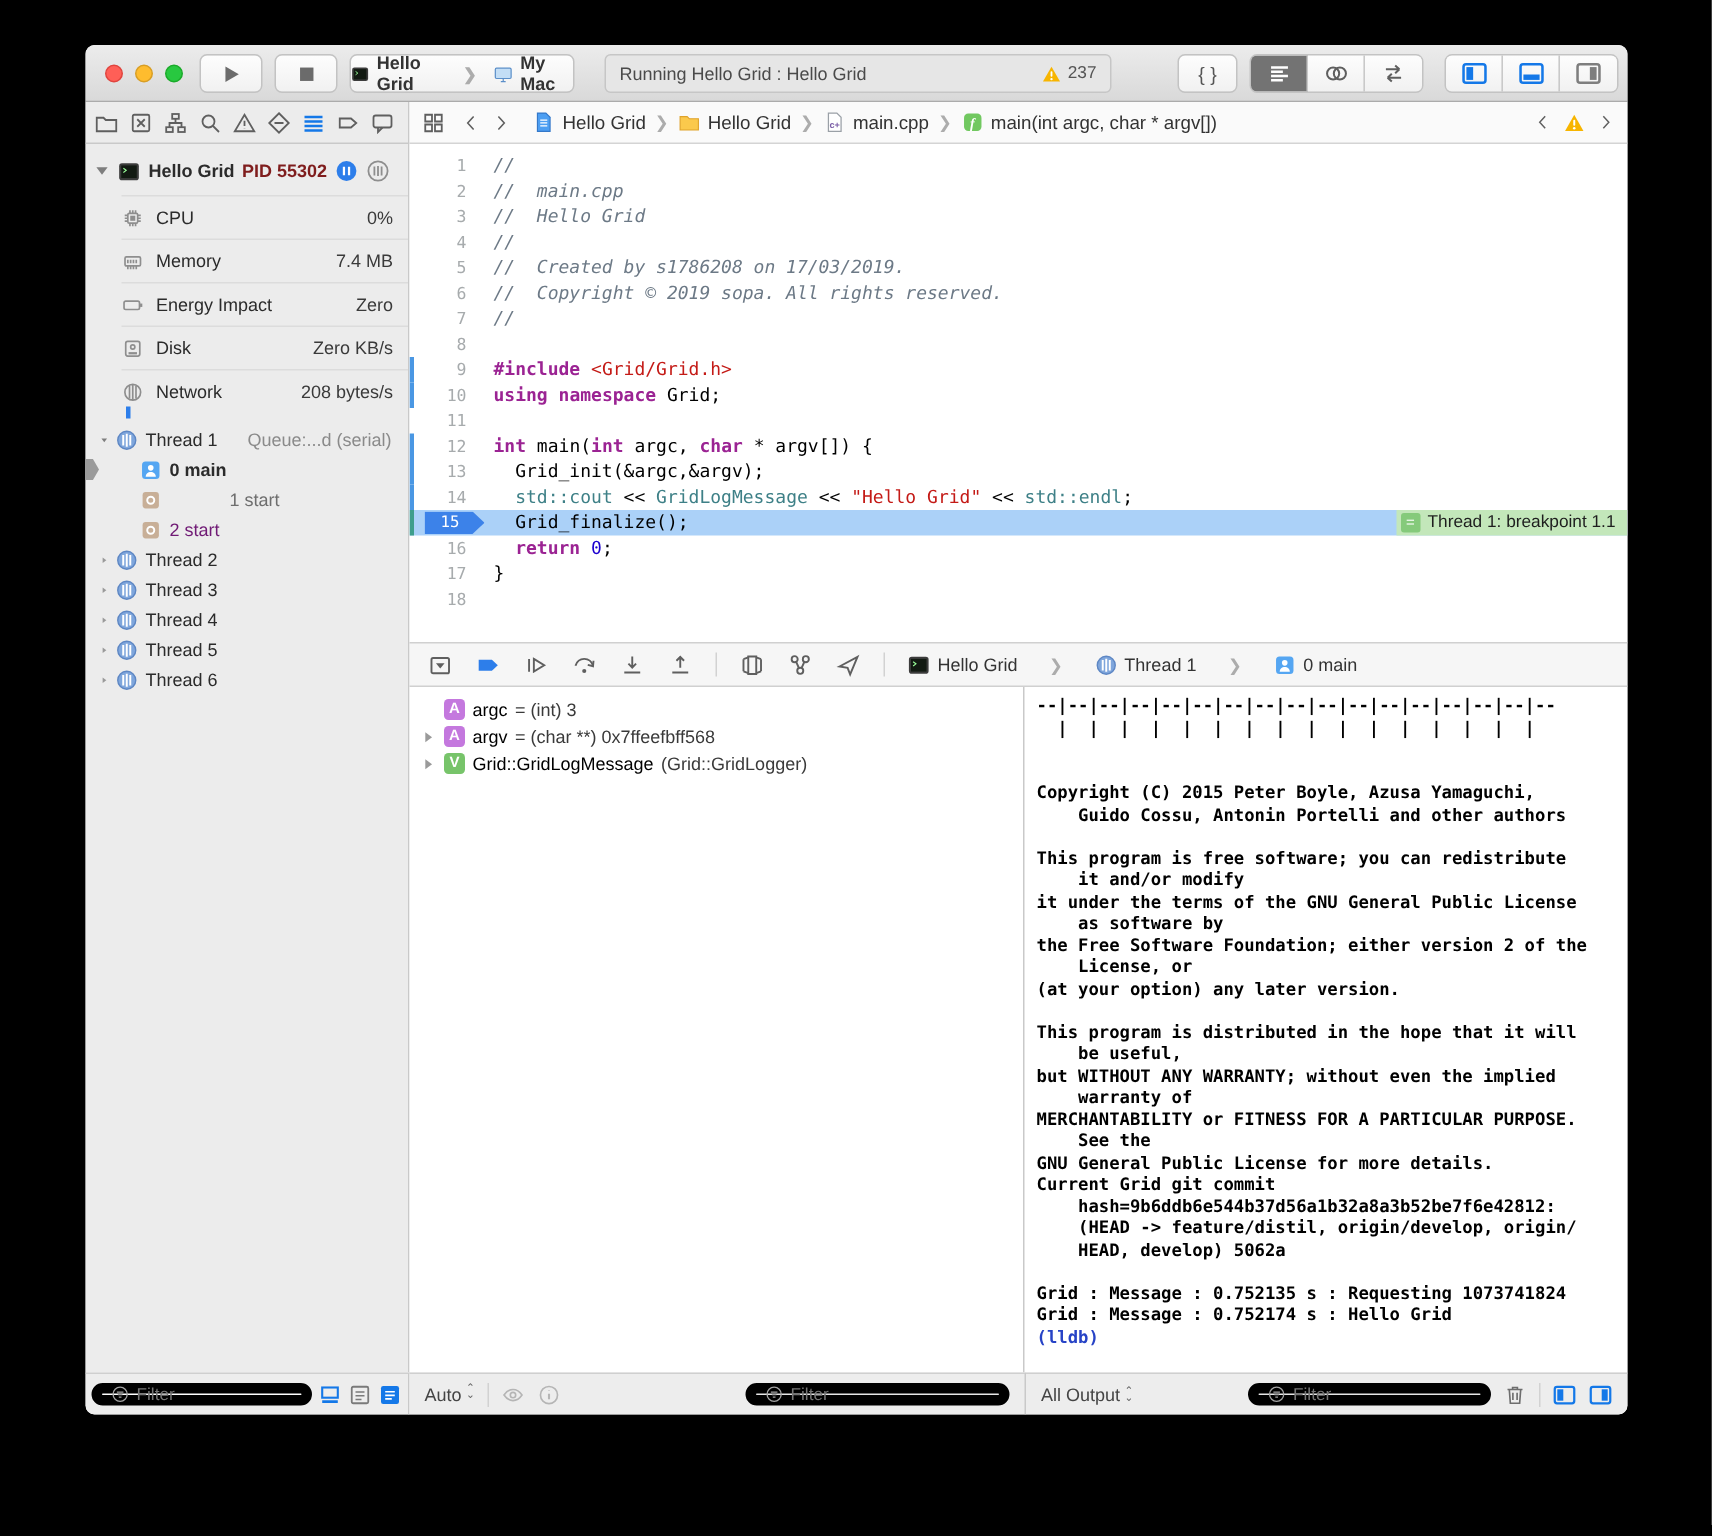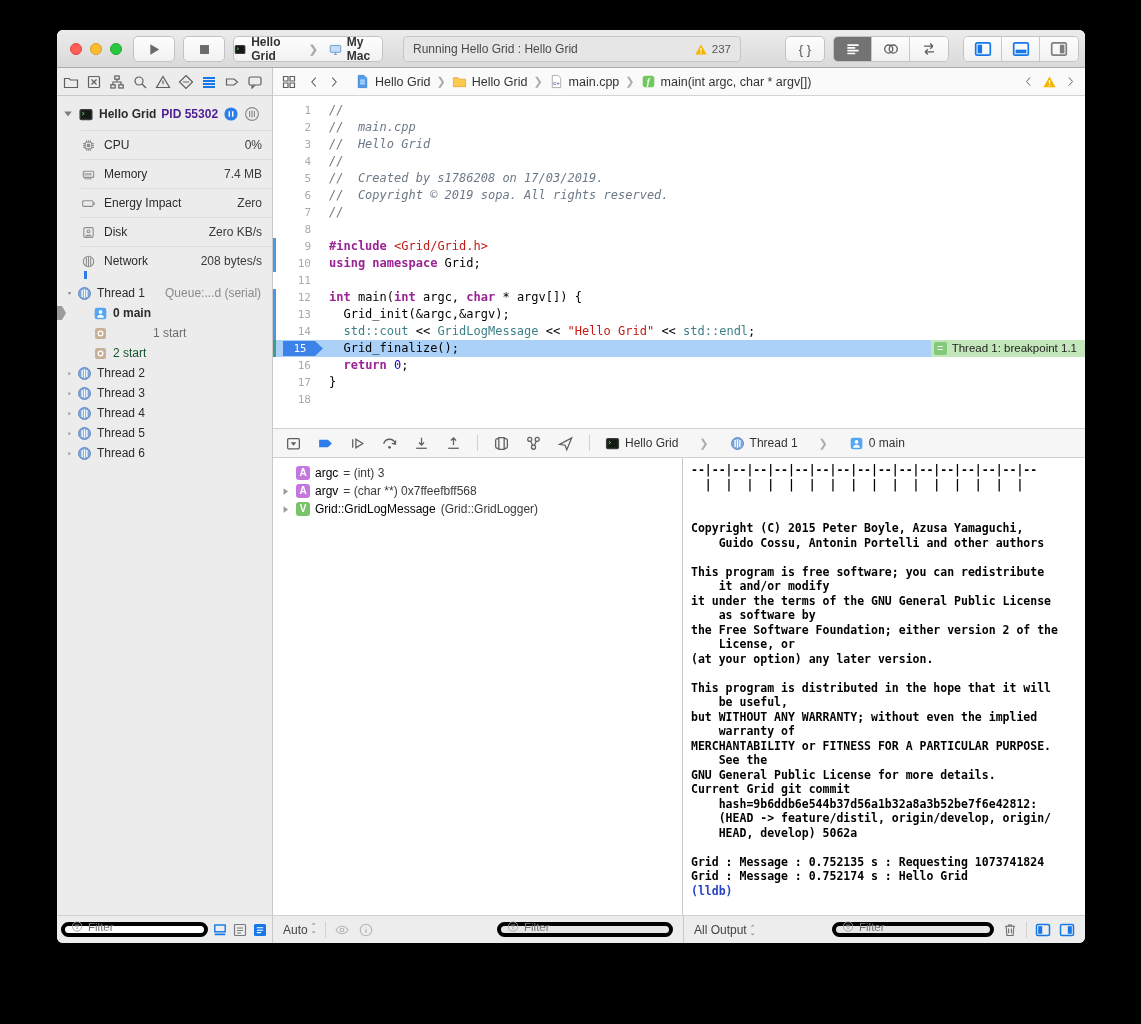--- a/index.html
+++ b/index.html
@@ -28,21 +28,21 @@
   .navstrip .icon { width:16px; height:16px; }
   .jumpbar { position:absolute; left:216px; top:38px; width:812px; height:28px; background:#FAFAFA; border-bottom:1px solid #D4D4D4; display:flex; align-items:center; padding-left:8px; font-size:12.5px; color:#333; }
   .jumpbar .icon { width:15px; height:15px; }
   .crumb { display:flex; align-items:center; gap:5px; }
   .crumb-sep { color:#ACACAC; margin:0 6px; font-size:11px; }
   .jb-right { position:absolute; right:8px; display:flex; align-items:center; gap:7px; }
 
   
   .sidebar { position:absolute; left:0; top:66px; width:216px; height:819px; background:#ECECEC; border-right:1px solid #C9C9C9; font-size:12px; color:#2B2B2B; }
   .proc-row { display:flex; align-items:center; gap:5px; padding:10px 4px 8px 6px; font-weight:bold; }
-  .proc-row .pid { color:#4c1d95; }
+  .proc-row .pid { color:#7f1d1d; }
   .gauge { display:flex; align-items:center; height:29px; margin-left:24px; padding-right:10px; border-top:1px solid #DCDCDC; position:relative; }
   .gauge .icon { width:15px; height:15px; margin-right:8px; }
   .gauge .gv { margin-left:auto; color:#3A3A3A; }
   .g-tick { position:absolute; left:3px; bottom:-4px; width:3px; height:8px; background:#2D7EEA; }
   .threads { margin-top:8px; }
   .trow { display:flex; align-items:center; height:20px; position:relative; }
   .trow .disc { width:10px; margin-left:10px; display:flex; }
   .trow .icon { width:15px; height:15px; margin-right:5px; }
   .trow .detail { color:#8A8A8A; margin-left:20px; }
   .trow.frame { padding-left:26px; }
@@ -82,21 +82,21 @@
   .vval { color:#3A3A3A; }
   .conpane { position:absolute; left:627px; top:428px; width:401px; height:457px; background:#fff; overflow:hidden; font-family:"DejaVu Sans Mono", monospace; font-size:11.5px; font-weight:bold; padding:5px 0 0 7px; }
   .con-line { height:14.5px; line-height:14.5px; white-space:pre; color:#000; }
   .con-line.lldb { color:#2743C6; }
 
   
   .botbar { position:absolute; bottom:0; height:28px; background:#EDEDED; border-top:1px solid #CFCFCF; display:flex; align-items:center; font-size:12px; color:#444; }
   .bb-left { left:0; width:216px; border-right:1px solid #C9C9C9; padding:0 4px; gap:4px; }
   .bb-mid { left:216px; width:411px; border-right:1px solid #C9C9C9; padding:0 10px; gap:8px; }
   .bb-right { left:627px; width:401px; padding:0 10px; gap:8px; }
-  .filter { height:15px; border:4px solid #000000; border-radius:10px; background:#fff; display:flex; align-items:flex-end; padding:0 6px; gap:4px; }
+  .filter { height:15px; border:7px solid #000000; border-radius:10px; background:#fff; display:flex; align-items:center; padding:0 6px; gap:4px; }
   .filter input { border:none; outline:none; background:transparent; font-size:11.5px; width:100%; color:#333; font-family:"Liberation Sans",sans-serif; }
   .filter.dim { background:#E6E6E6; }
   .filter .icon { width:13px; height:13px; flex:none; }
   .mode-icons .icon, .bb-ic { width:16px; height:16px; }
   .chev2 { display:inline-flex; flex-direction:column; font-size:7px; line-height:5px; color:#666; margin-left:3px; }
   .spacer { flex:1; }
 </style>
 </head>
 <body>
 
@@ -378,21 +378,21 @@
               <circle cx="8" cy="8" r="2.5" fill="none" stroke="#fff" stroke-width="1.4"></circle>
             </svg></span>
           <span style="color: rgb(110, 110, 110); margin-left: 40px;">1 start</span>
         </div>
         <div class="trow frame">
           <div class="disc"></div>
           <span class="icon" style="width: 15px; height: 15px;"><svg viewBox="0 0 16 16">
               <rect x="2.2" y="2.2" width="11.6" height="11.6" rx="2.2" fill="#C8AF97"></rect>
               <circle cx="8" cy="8" r="2.5" fill="none" stroke="#fff" stroke-width="1.4"></circle>
             </svg></span>
-          <span style="color: #14532d;">2 start</span>
+          <span style="color: #701a75;">2 start</span>
         </div>
         <div class="trow">
           <div class="disc">
             <span class="icon" style="width: 9px; height: 9px;"><svg viewBox="0 0 16 16">
                 <path d="M4.5 2l8 6-8 6z" fill="#9A9A9A"></path>
               </svg></span>
           </div>
           <span class="icon" style="width: 15px; height: 15px;"><svg viewBox="0 0 16 16">
               <circle cx="8" cy="8" r="6.4" fill="#7FA6DC" stroke="#5E87C4"></circle>
               <path d="M5.5 4.2v7.6M8 3.4v9.2M10.5 4.2v7.6" stroke="#fff" stroke-width="1.4"></path>

